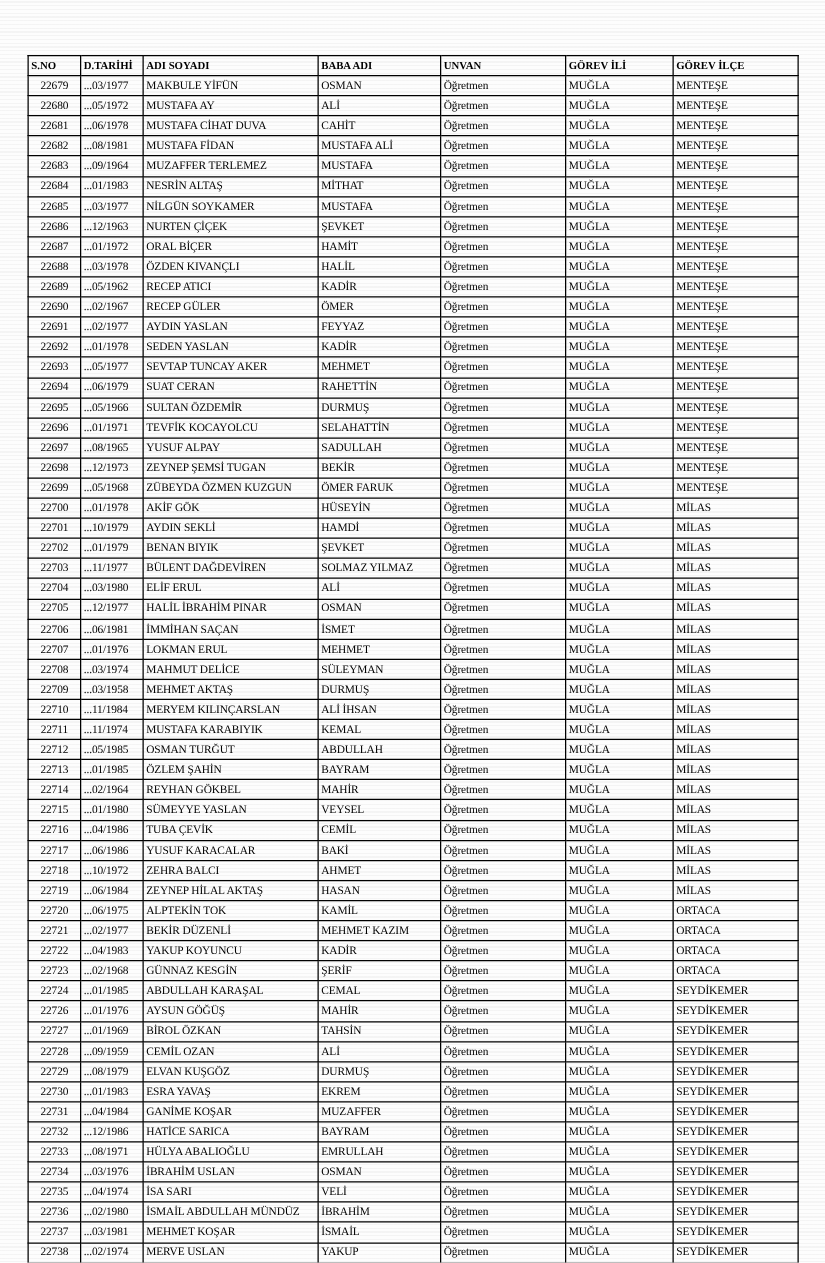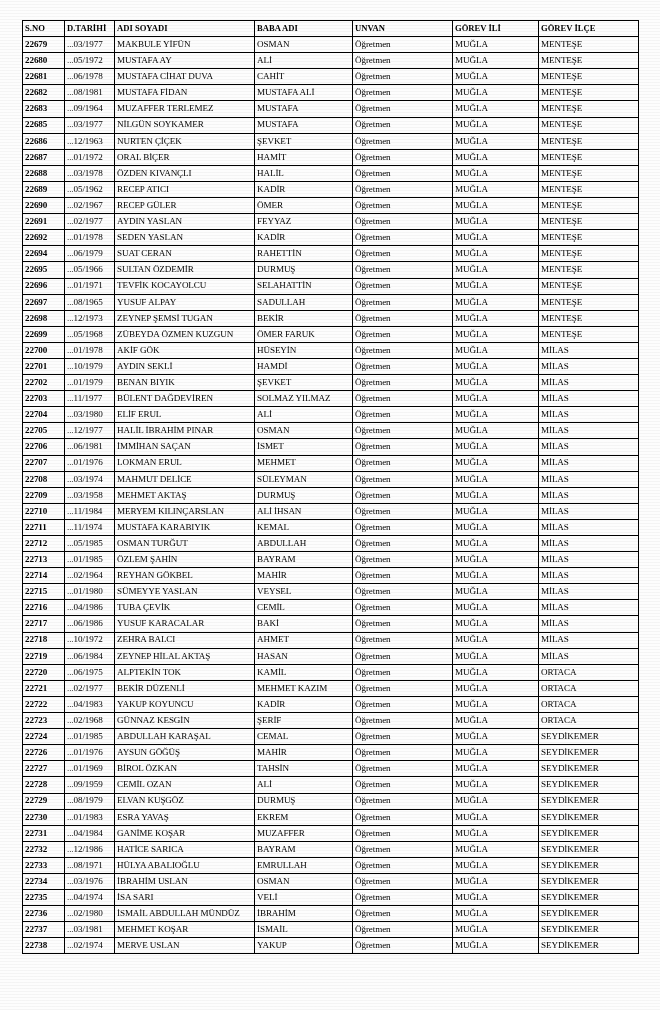--- a/index.html
+++ b/index.html
@@ -12,21 +12,21 @@
     height: 1010px;
     font-family: "Liberation Serif", serif;
     color: #000;
     overflow: hidden;
   }
   .page {
     position: relative;
     width: 660px;
     height: 1010px;
     box-sizing: border-box;
-    padding: 20px 22px 0 22px;
+    padding: 44px 22px 0 22px;
     background: #fdfdfd;
   }
   table.list {
     border-collapse: collapse;
     width: 616px;
     table-layout: fixed;
     font-size: 9.1px;
     line-height: 1.02;
   }
   table.list th, table.list td {
@@ -47,21 +47,21 @@
   }
   
   col.c-sno    { width: 42px; }
   col.c-tarih  { width: 50px; }
   col.c-ad     { width: 140px; }
   col.c-baba   { width: 98px; }
   col.c-unvan  { width: 100px; }
   col.c-il     { width: 86px; }
   col.c-ilce   { width: 100px; }
 
-  td.sno { text-align: left; padding-left: 2px; font-weight: bold; }
+  td.sno { text-align: center; padding-left: 2px; }
   td.tarih { text-align: left; }
   .scan-noise {
     position: absolute;
     left: 0; top: 0; right: 0; bottom: 0;
     pointer-events: none;
     opacity: 0.035;
     background: repeating-linear-gradient(0deg, #000 0px, #000 1px, transparent 1px, transparent 3px);
   }
 </style>
 </head>
@@ -129,20 +129,29 @@
         <tr>
           <td class="sno">22683</td>
           <td class="tarih">...09/1964</td>
           <td class="ad">MUZAFFER TERLEMEZ</td>
           <td class="baba">MUSTAFA</td>
           <td class="unvan">Öğretmen</td>
           <td class="il">MUĞLA</td>
           <td class="ilce">MENTEŞE</td>
         </tr>
         <tr>
+          <td class="sno">22684</td>
+          <td class="tarih">...01/1983</td>
+          <td class="ad">NESRİN ALTAŞ</td>
+          <td class="baba">MİTHAT</td>
+          <td class="unvan">Öğretmen</td>
+          <td class="il">MUĞLA</td>
+          <td class="ilce">MENTEŞE</td>
+        </tr>
+        <tr>
           <td class="sno">22685</td>
           <td class="tarih">...03/1977</td>
           <td class="ad">NİLGÜN SOYKAMER</td>
           <td class="baba">MUSTAFA</td>
           <td class="unvan">Öğretmen</td>
           <td class="il">MUĞLA</td>
           <td class="ilce">MENTEŞE</td>
         </tr>
         <tr>
           <td class="sno">22686</td>
@@ -196,20 +205,29 @@
           <td class="baba">FEYYAZ</td>
           <td class="unvan">Öğretmen</td>
           <td class="il">MUĞLA</td>
           <td class="ilce">MENTEŞE</td>
         </tr>
         <tr>
           <td class="sno">22692</td>
           <td class="tarih">...01/1978</td>
           <td class="ad">SEDEN YASLAN</td>
           <td class="baba">KADİR</td>
+          <td class="unvan">Öğretmen</td>
+          <td class="il">MUĞLA</td>
+          <td class="ilce">MENTEŞE</td>
+        </tr>
+        <tr>
+          <td class="sno">22693</td>
+          <td class="tarih">...05/1977</td>
+          <td class="ad">SEVTAP TUNCAY AKER</td>
+          <td class="baba">MEHMET</td>
           <td class="unvan">Öğretmen</td>
           <td class="il">MUĞLA</td>
           <td class="ilce">MENTEŞE</td>
         </tr>
         <tr>
           <td class="sno">22694</td>
           <td class="tarih">...06/1979</td>
           <td class="ad">SUAT CERAN</td>
           <td class="baba">RAHETTİN</td>
           <td class="unvan">Öğretmen</td>

